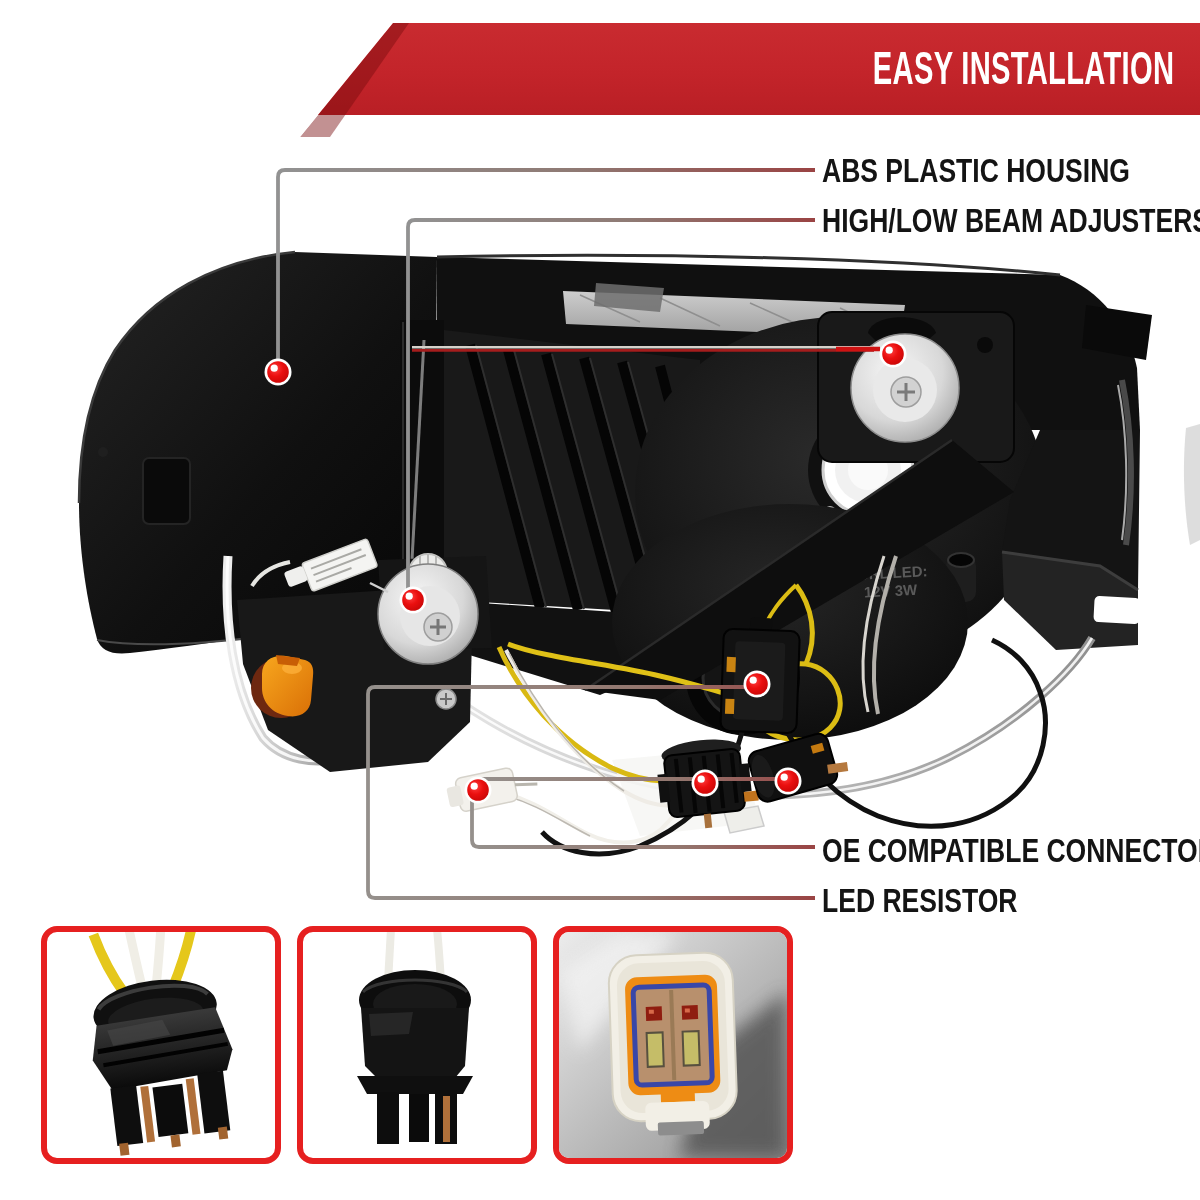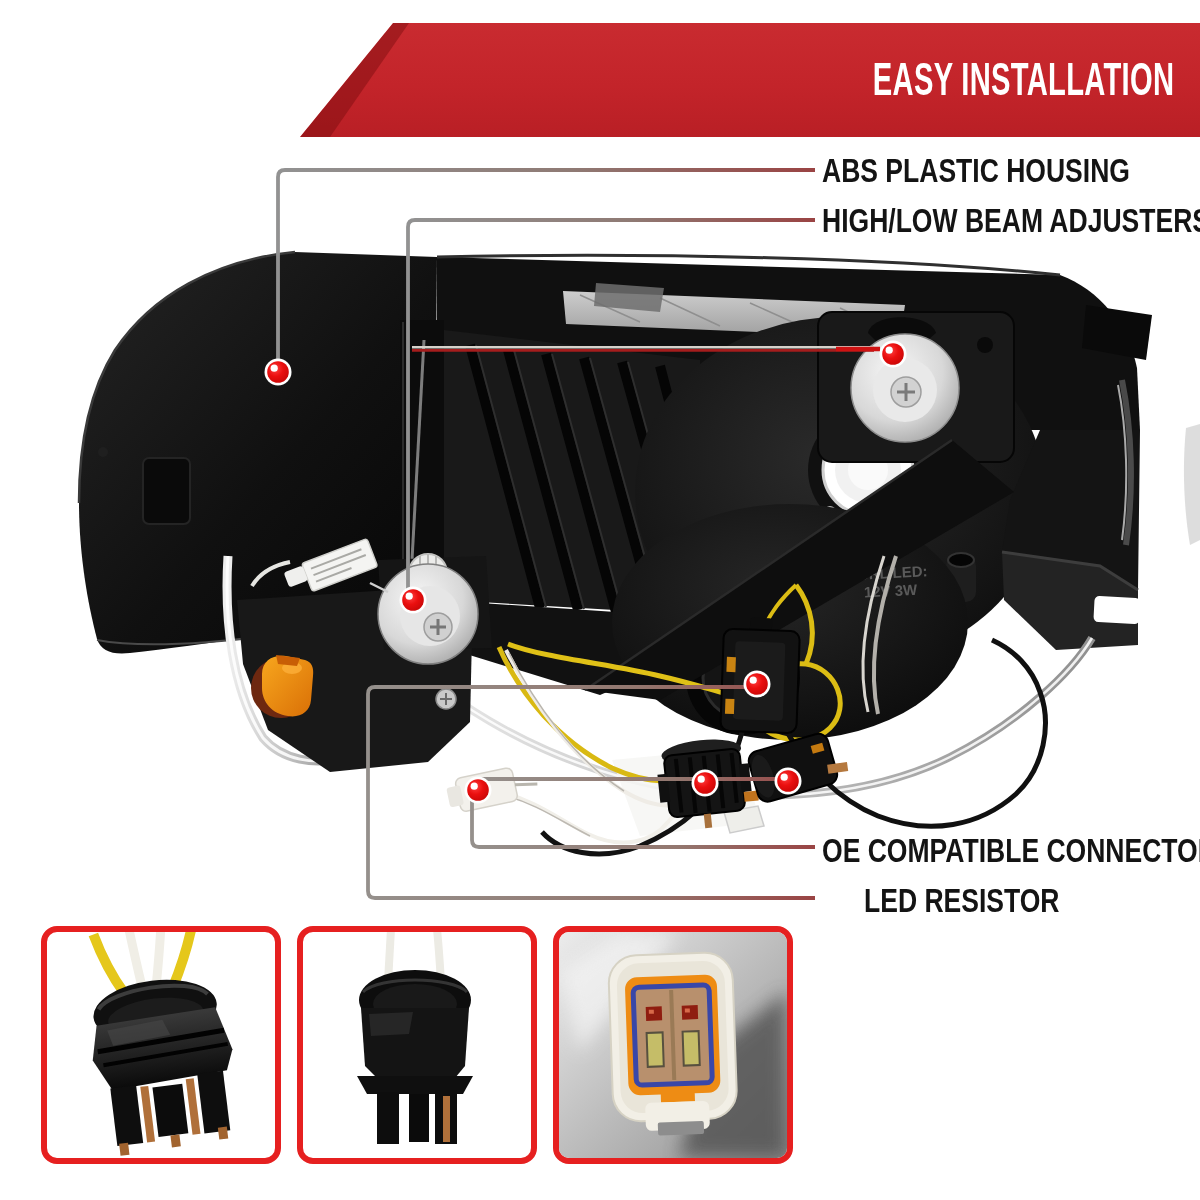--- a/index.html
+++ b/index.html
@@ -2,21 +2,21 @@
 <html><head>
 <meta charset="utf-8">
 <style>
   html,body{margin:0;padding:0;background:#ffffff;}
   body{width:1200px;height:1200px;font-family:"Liberation Sans",sans-serif;}
   .stage{position:relative;width:1200px;height:1200px;background:#ffffff;overflow:hidden;}
   .scene{position:absolute;left:0;top:0;}
 
   
   .banner{
-    position:absolute;left:300px;top:23px;width:900px;height:114px;
+    position:absolute;left:300px;top:23px;width:900px;height:92px;
     background:linear-gradient(180deg,#c92b30 0%,#c3242a 55%,#b91f25 100%);
     clip-path:polygon(93px 0,900px 0,900px 114px,0 114px);
   }
   .banner::after{
     content:"";position:absolute;left:0;top:0;width:120px;height:114px;
     clip-path:polygon(93px 0,0 114px,30px 114px,109px 0);
     background:rgba(120,10,14,0.45);
   }
   .banner-text{
     position:absolute;right:26px;top:50%;
@@ -26,21 +26,21 @@
 
   
   .callout-label{
     position:absolute;left:822px;color:#141414;font-weight:700;
     font-size:34px;line-height:34px;white-space:nowrap;
   }
   .callout-label>span{display:inline-block;transform:scaleX(0.78);transform-origin:left center;}
   .lbl-abs{top:153px;}
   .lbl-hilo{top:203px;}
   .lbl-oe{top:833px;}
-  .lbl-led{top:883px;margin-left:42px;}
+  .lbl-led{top:883px;}
 
   
   .inset{
     position:absolute;top:926px;width:228px;height:226px;
     border:6px solid #e62020;border-radius:16px;background:#ffffff;overflow:hidden;
   }
   .inset-1{left:41px;}
   .inset-2{left:297px;}
   .inset-3{left:553px;}
 </style>

